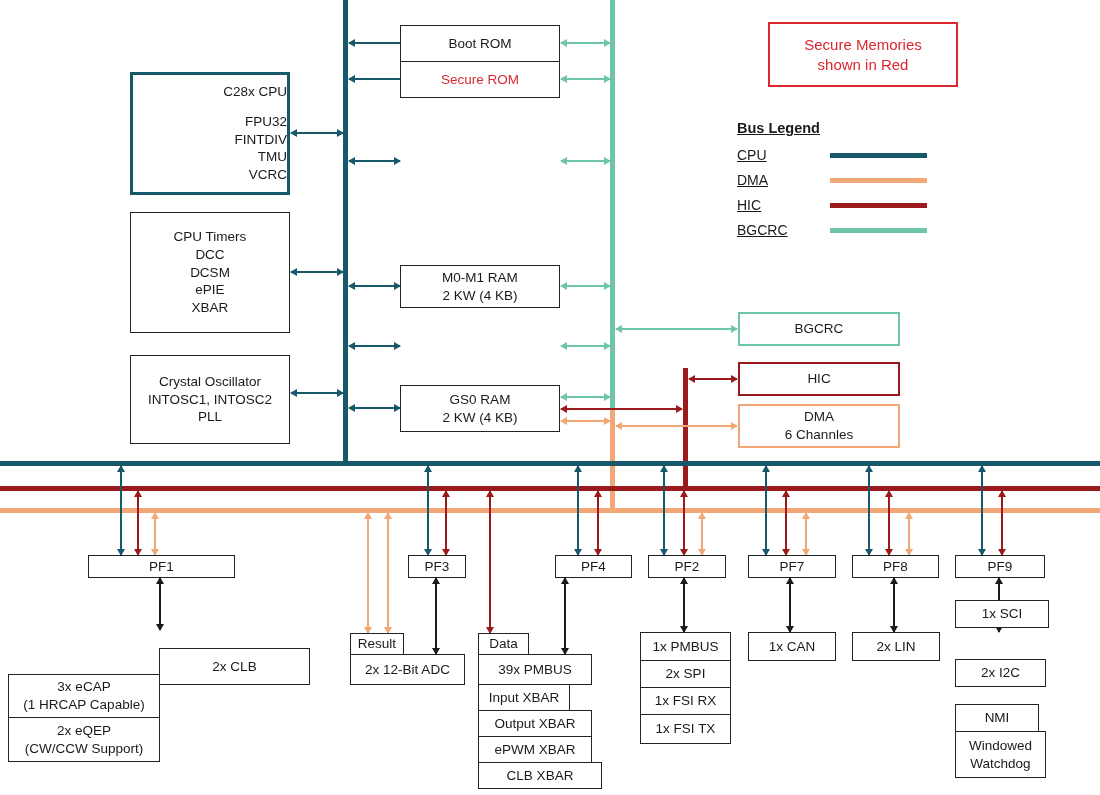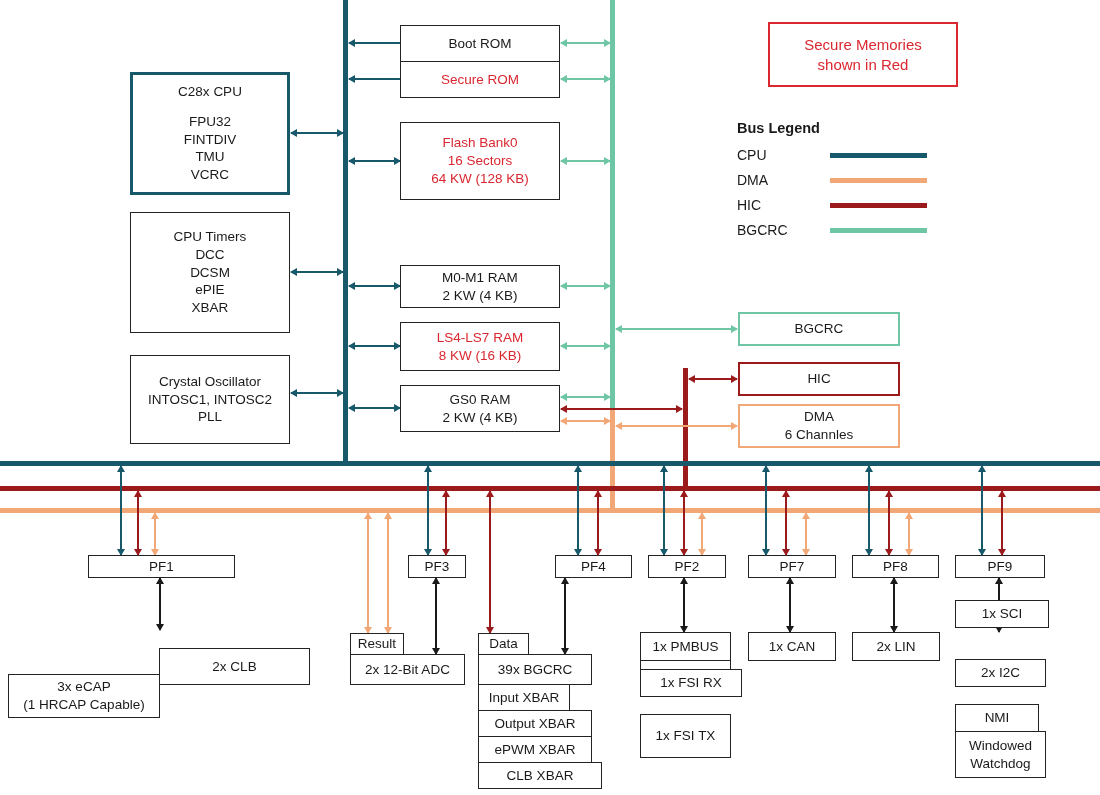--- a/index.html
+++ b/index.html
@@ -2,40 +2,40 @@
 <html style="--cpu: #17586b; --dma: #f2a876; --hic: #9b1b1c; --bgcrc: #6ec6a4; --secure: #da2730; --ink: #1a1a1a;"><head>
 <meta charset="utf-8">
 <style>
   :root { --cpu:#17586b; --dma:#f2a876; --hic:#9b1b1c; --bgcrc:#6ec6a4; --secure:#da2730; --ink:#1a1a1a; }
   html,body { margin:0; padding:0; background:#fff; }
   body { font-family:"Liberation Sans","DejaVu Sans",sans-serif; color:var(--ink); }
   #stage { position:relative; width:1100px; height:795px; background:#fff; overflow:hidden; }
   .box { position:absolute; background:#fff; border:1.5px solid #232323; box-sizing:border-box;
          display:flex; flex-direction:column; align-items:center; justify-content:center;
          text-align:center; font-size:13.5px; line-height:1.32; z-index:3; }
-  .b-cpu   { border:3px solid var(--cpu); }
+  .b-cpu   { border:3px solid var(--cpu);align-items:flex-end; }
   .b-bgcrc { border:2px solid var(--bgcrc); }
   .b-hic   { border:2px solid var(--hic); }
   .b-dma   { border:2px solid var(--dma); }
   .b-secure{ border:2px solid var(--secure); color:var(--secure); font-size:15px; }
   .red-text{ color:var(--secure); }
   .bus-h { position:absolute; height:5px; background:currentColor; z-index:1; }
   .bus-v { position:absolute; width:5px;  background:currentColor; z-index:1; }
   .harrow { position:absolute; height:2px; background:currentColor; z-index:2; }
   .varrow { position:absolute; width:2px;  background:currentColor; z-index:2; }
   .harrow.ah-l::before { content:""; position:absolute; left:-1px; top:-3px; width:0; height:0;
       border-top:4px solid transparent; border-bottom:4px solid transparent; border-right:7px solid currentColor; }
   .harrow.ah-r::after  { content:""; position:absolute; right:-1px; top:-3px; width:0; height:0;
       border-top:4px solid transparent; border-bottom:4px solid transparent; border-left:7px solid currentColor; }
   .varrow.av-t::before { content:""; position:absolute; top:-1px; left:-3px; width:0; height:0;
       border-left:4px solid transparent; border-right:4px solid transparent; border-bottom:7px solid currentColor; }
   .varrow.av-b::after  { content:""; position:absolute; bottom:-1px; left:-3px; width:0; height:0;
       border-left:4px solid transparent; border-right:4px solid transparent; border-top:7px solid currentColor; }
   .c-cpu{color:var(--cpu)} .c-dma{color:var(--dma)} .c-hic{color:var(--hic)} .c-bgcrc{color:var(--bgcrc)} .c-ink{color:var(--ink)}
-  .label { position:absolute; font-size:14px; z-index:3; white-space:nowrap; }
+  .label { position:absolute; font-size:14px; z-index:3; white-space:nowrap;text-decoration:underline; }
   .legend-title { font-weight:bold; font-size:14.5px; }
   .swatch { position:absolute; width:97px; height:5px; background:currentColor; z-index:2; }
   .gap { height:12px; }
 </style>
 </head>
 <body>
 
 <div id="stage">
 
   <div class="bus-v c-cpu" style="left:343px;top:0;height:466px"></div>
@@ -129,32 +129,23 @@
     <div>INTOSC1, INTOSC2</div>
     <div>PLL</div>
   </div>
 
   <div class="box" style="left:400px;top:25px;width:160px;height:37px">
     <div>Boot ROM</div>
   </div>
   <div class="box" style="left:400px;top:61px;width:160px;height:37px">
     <div class="red-text">Secure ROM</div>
   </div>
-  <div class="box red-text" style="left:400px;top:122px;width:160px;height:78px">
-    <div>Flash Bank0</div>
-    <div>16 Sectors</div>
-    <div>64 KW (128 KB)</div>
-  </div>
   <div class="box" style="left:400px;top:265px;width:160px;height:43px">
     <div>M0-M1 RAM</div>
     <div>2 KW (4 KB)</div>
-  </div>
-  <div class="box red-text" style="left:400px;top:322px;width:160px;height:49px">
-    <div>LS4-LS7 RAM</div>
-    <div>8 KW (16 KB)</div>
   </div>
   <div class="box" style="left:400px;top:385px;width:160px;height:47px">
     <div>GS0 RAM</div>
     <div>2 KW (4 KB)</div>
   </div>
 
   <div class="box b-secure" style="left:768px;top:22px;width:190px;height:65px">
     <div>Secure Memories</div>
     <div>shown in Red</div>
   </div>
@@ -199,60 +190,64 @@
     <div>PF8</div>
   </div>
   <div class="box" style="left:955px;top:555px;width:90px;height:23px">
     <div>PF9</div>
   </div>
 
   <div class="box" style="left:8px;top:674px;width:152px;height:44px">
     <div>3x eCAP</div>
     <div>(1 HRCAP Capable)</div>
   </div>
+  <div class="box" style="left:8px;top:717px;width:152px;height:45px">
+    <div>2x eQEP</div>
+    <div>(CW/CCW Support)</div>
+  </div>
   <div class="box" style="left:159px;top:648px;width:151px;height:37px">
     <div>2x CLB</div>
   </div>
 
   <div class="box" style="left:350px;top:633px;width:54px;height:22px">
     <div>Result</div>
   </div>
   <div class="box" style="left:350px;top:654px;width:115px;height:31px">
     <div>2x 12-Bit ADC</div>
   </div>
 
   <div class="box" style="left:478px;top:633px;width:51px;height:22px">
     <div>Data</div>
   </div>
   <div class="box" style="left:478px;top:654px;width:114px;height:31px">
-    <div>39x BGCRC</div>
+    <div>39x PMBUS</div>
   </div>
   <div class="box" style="left:478px;top:684px;width:92px;height:27px">
     <div>Input XBAR</div>
   </div>
   <div class="box" style="left:478px;top:710px;width:114px;height:27px">
     <div>Output XBAR</div>
   </div>
   <div class="box" style="left:478px;top:736px;width:114px;height:27px">
     <div>ePWM XBAR</div>
   </div>
   <div class="box" style="left:478px;top:762px;width:124px;height:27px">
     <div>CLB XBAR</div>
   </div>
 
   <div class="box" style="left:640px;top:632px;width:91px;height:29px">
     <div>1x PMBUS</div>
   </div>
   <div class="box" style="left:640px;top:660px;width:91px;height:28px">
     <div>2x SPI</div>
   </div>
-  <div class="box" style="left:640px;top:669px;width:102px;height:28px">
+  <div class="box" style="left:640px;top:687px;width:91px;height:28px">
     <div>1x FSI RX</div>
   </div>
-  <div class="box" style="left:640px;top:714px;width:91px;height:44px">
+  <div class="box" style="left:640px;top:714px;width:91px;height:30px">
     <div>1x FSI TX</div>
   </div>
 
   <div class="box" style="left:748px;top:632px;width:88px;height:29px">
     <div>1x CAN</div>
   </div>
   <div class="box" style="left:852px;top:632px;width:88px;height:29px">
     <div>2x LIN</div>
   </div>
 

